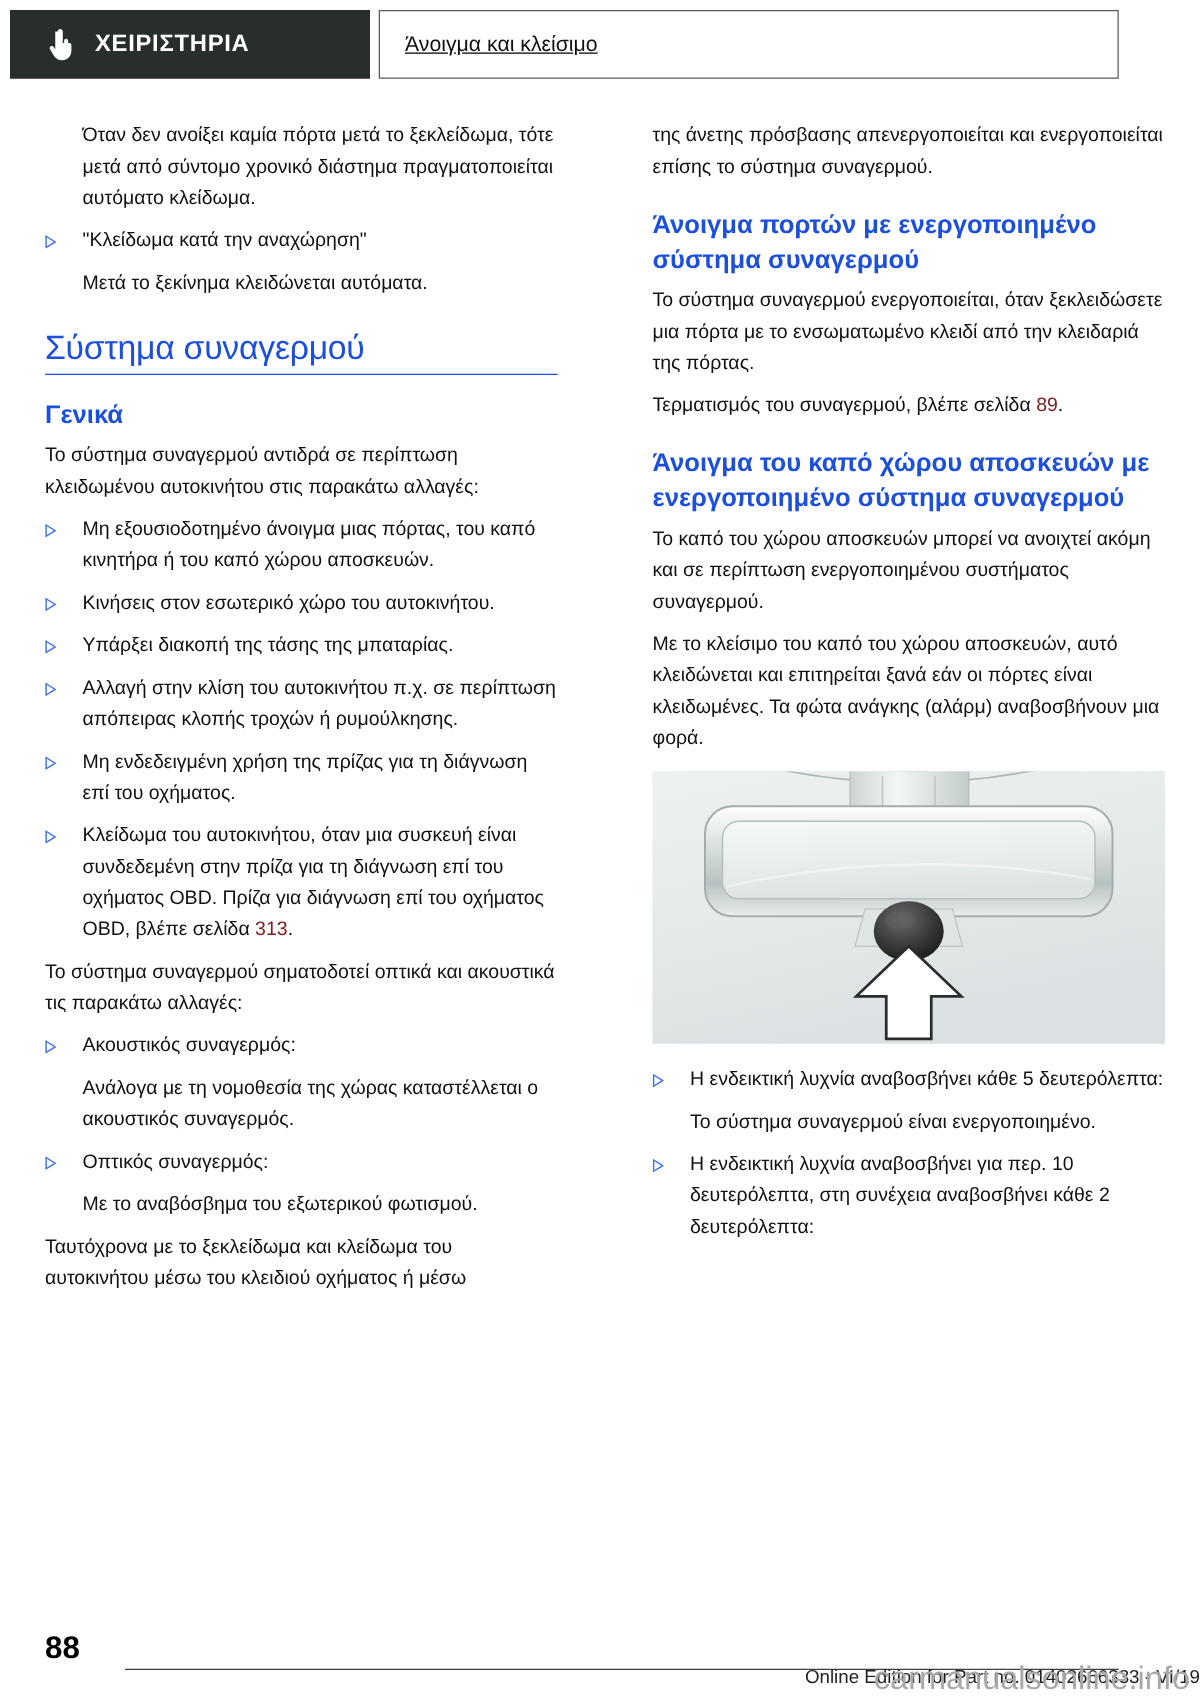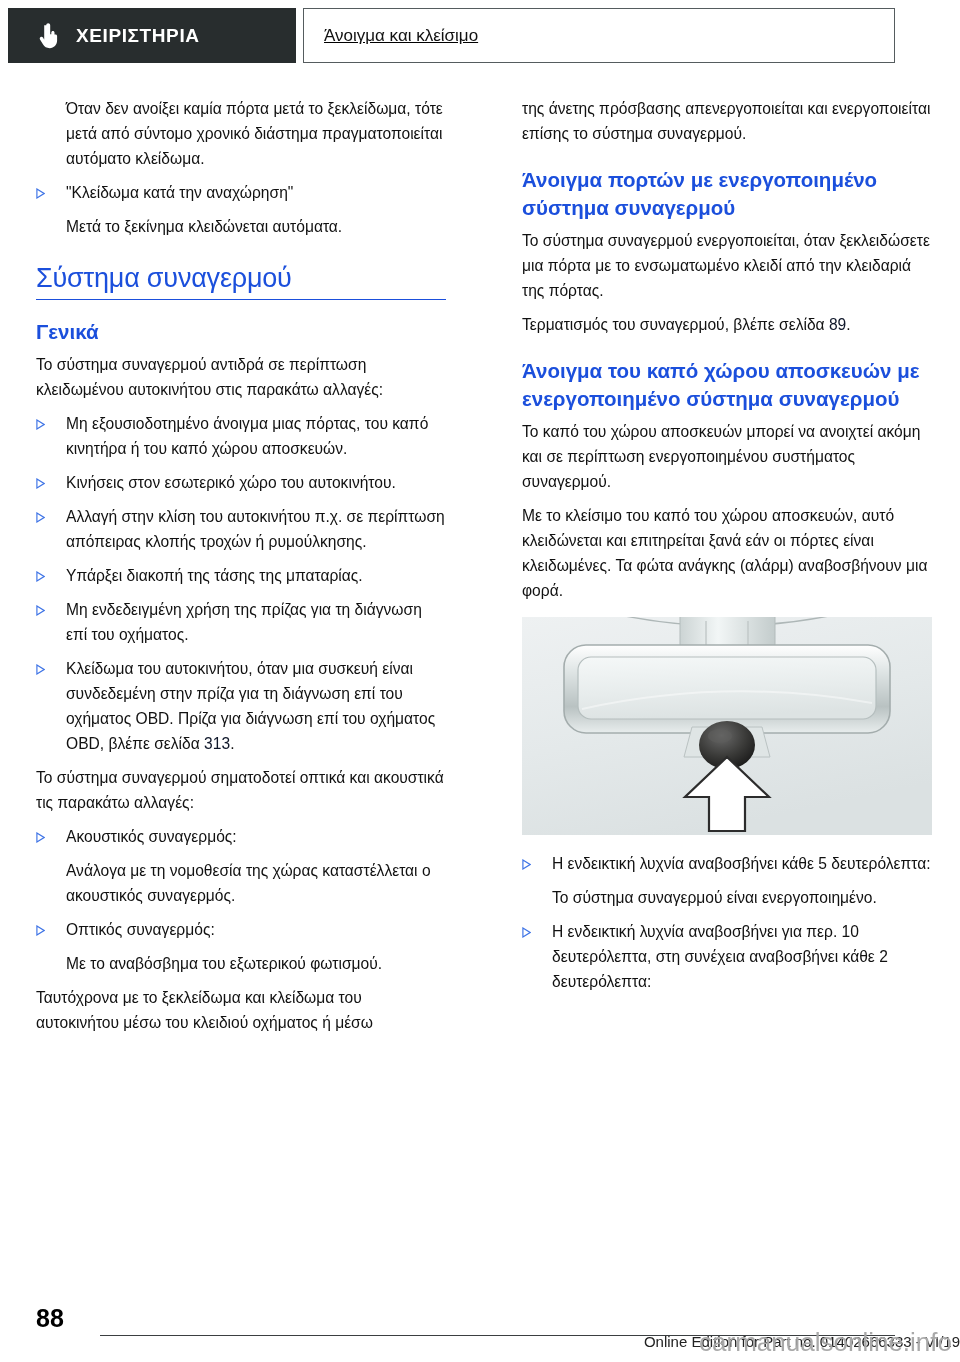--- a/index.html
+++ b/index.html
@@ -133,21 +133,21 @@
   h3.sub-title {
     font-size: 20.5px;
     font-weight: 700;
     color: #1b4fdc;
     margin: 20px 0 6px 0;
     line-height: 28px;
   }
   h3.sub-title.first { margin-top: 0; }
 
   .pageref {
-    color: #0f172a;
+    color: #7f1d1d;
   }
 
   
   .figure {
     margin: 14px 0 16px 0;
     width: 410px;
     height: 218px;
     position: relative;
     overflow: hidden;
     background: linear-gradient(160deg, #eceff0 0%, #e3e8e9 45%, #dde3e4 100%);
@@ -253,29 +253,29 @@
           </svg>
       </span>
       <span class="bullet-text">Κινήσεις στον εσωτερικό χώρο του αυτοκινήτου.</span>
     </div>
     <div class="bullet-row">
       <span class="bullet-marker">
         <svg viewBox="0 0 10 12" width="9" height="11" aria-hidden="true">
             <path d="M1 1 L9 6 L1 11 Z" fill="none" stroke="#3f74e6" stroke-width="1.3"></path>
           </svg>
       </span>
+      <span class="bullet-text">Υπάρξει διακοπή της τάσης της μπαταρίας.</span>
+    </div>
+    <div class="bullet-row">
+      <span class="bullet-marker">
+        <svg viewBox="0 0 10 12" width="9" height="11" aria-hidden="true">
+            <path d="M1 1 L9 6 L1 11 Z" fill="none" stroke="#3f74e6" stroke-width="1.3"></path>
+          </svg>
+      </span>
       <span class="bullet-text">Αλλαγή στην κλίση του αυτοκινήτου π.χ. σε περίπτωση απόπειρας κλοπής τροχών ή ρυμούλκησης.</span>
-    </div>
-    <div class="bullet-row">
-      <span class="bullet-marker">
-        <svg viewBox="0 0 10 12" width="9" height="11" aria-hidden="true">
-            <path d="M1 1 L9 6 L1 11 Z" fill="none" stroke="#3f74e6" stroke-width="1.3"></path>
-          </svg>
-      </span>
-      <span class="bullet-text">Υπάρξει διακοπή της τάσης της μπαταρίας.</span>
     </div>
     <div class="bullet-row">
       <span class="bullet-marker">
         <svg viewBox="0 0 10 12" width="9" height="11" aria-hidden="true">
             <path d="M1 1 L9 6 L1 11 Z" fill="none" stroke="#3f74e6" stroke-width="1.3"></path>
           </svg>
       </span>
       <span class="bullet-text">Μη ενδεδειγμένη χρήση της πρίζας για τη διάγνωση επί του οχήματος.</span>
     </div>
     <div class="bullet-row">

